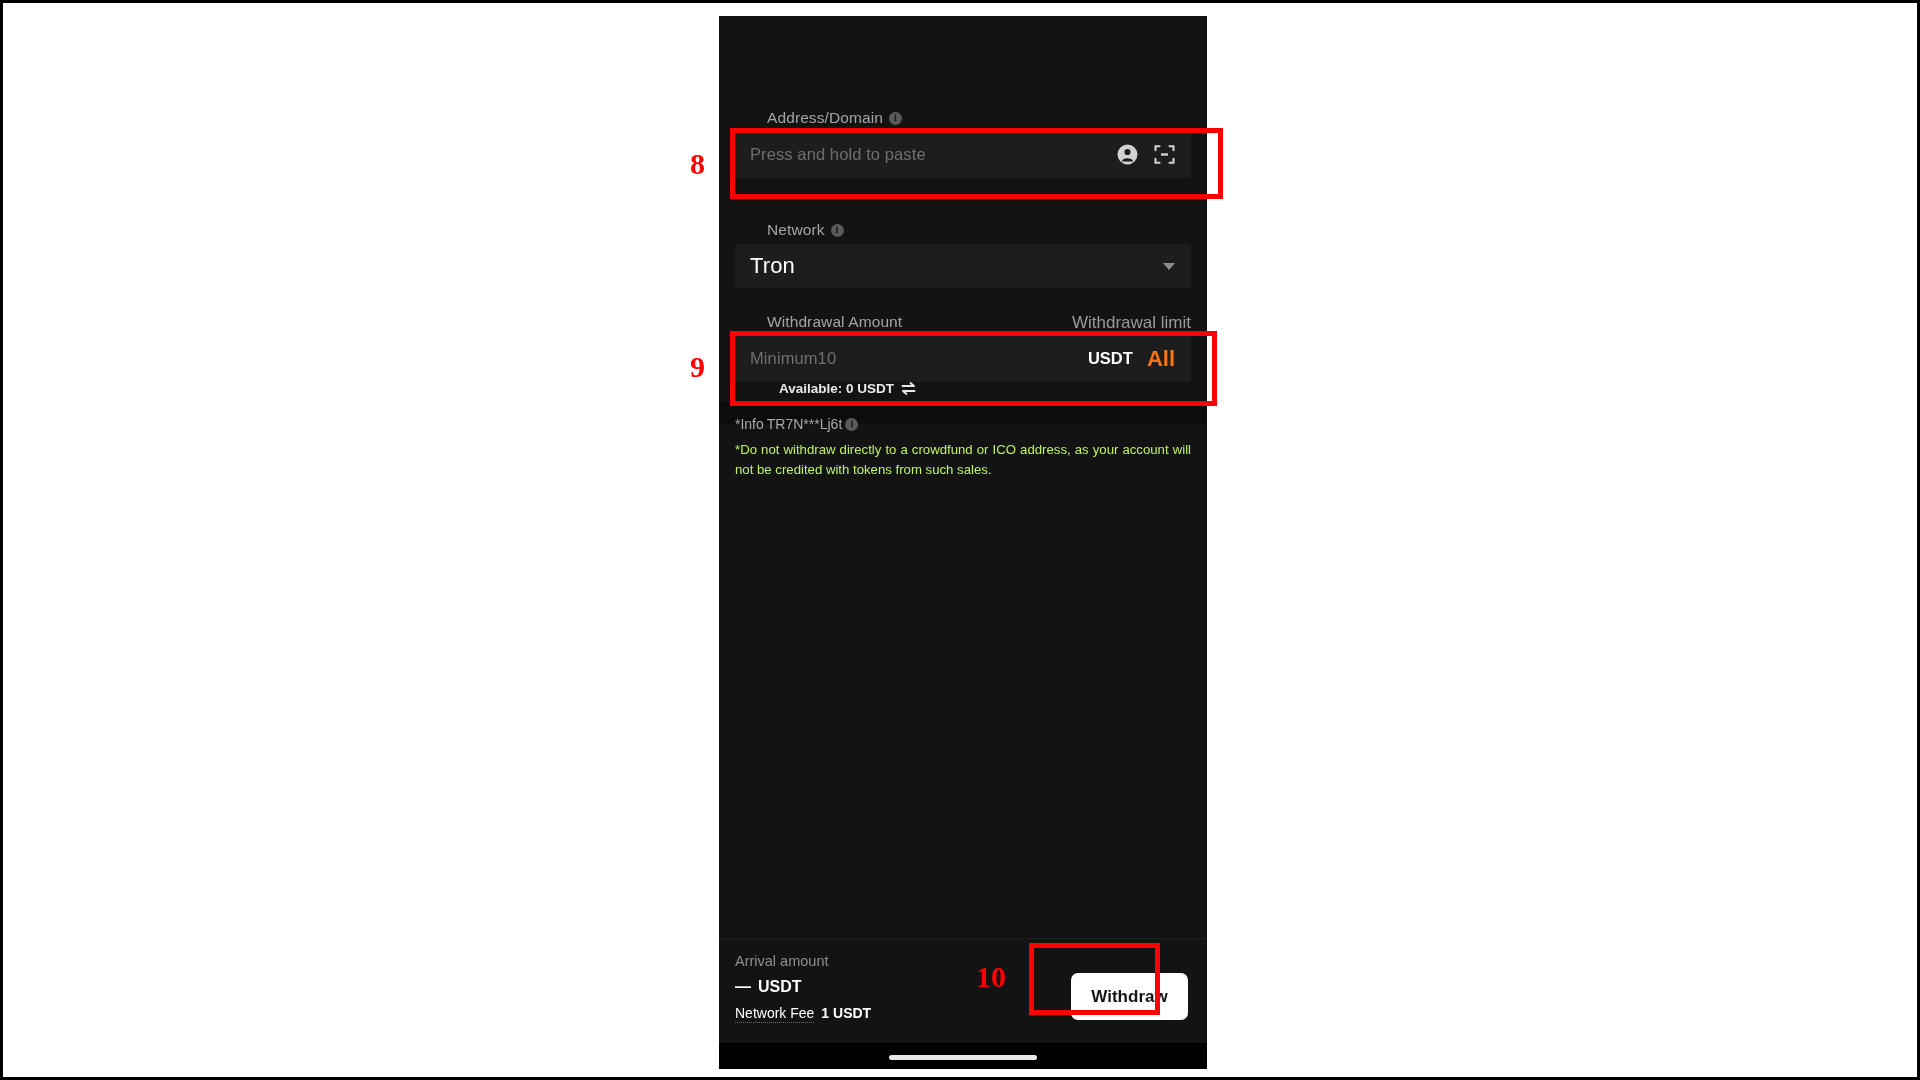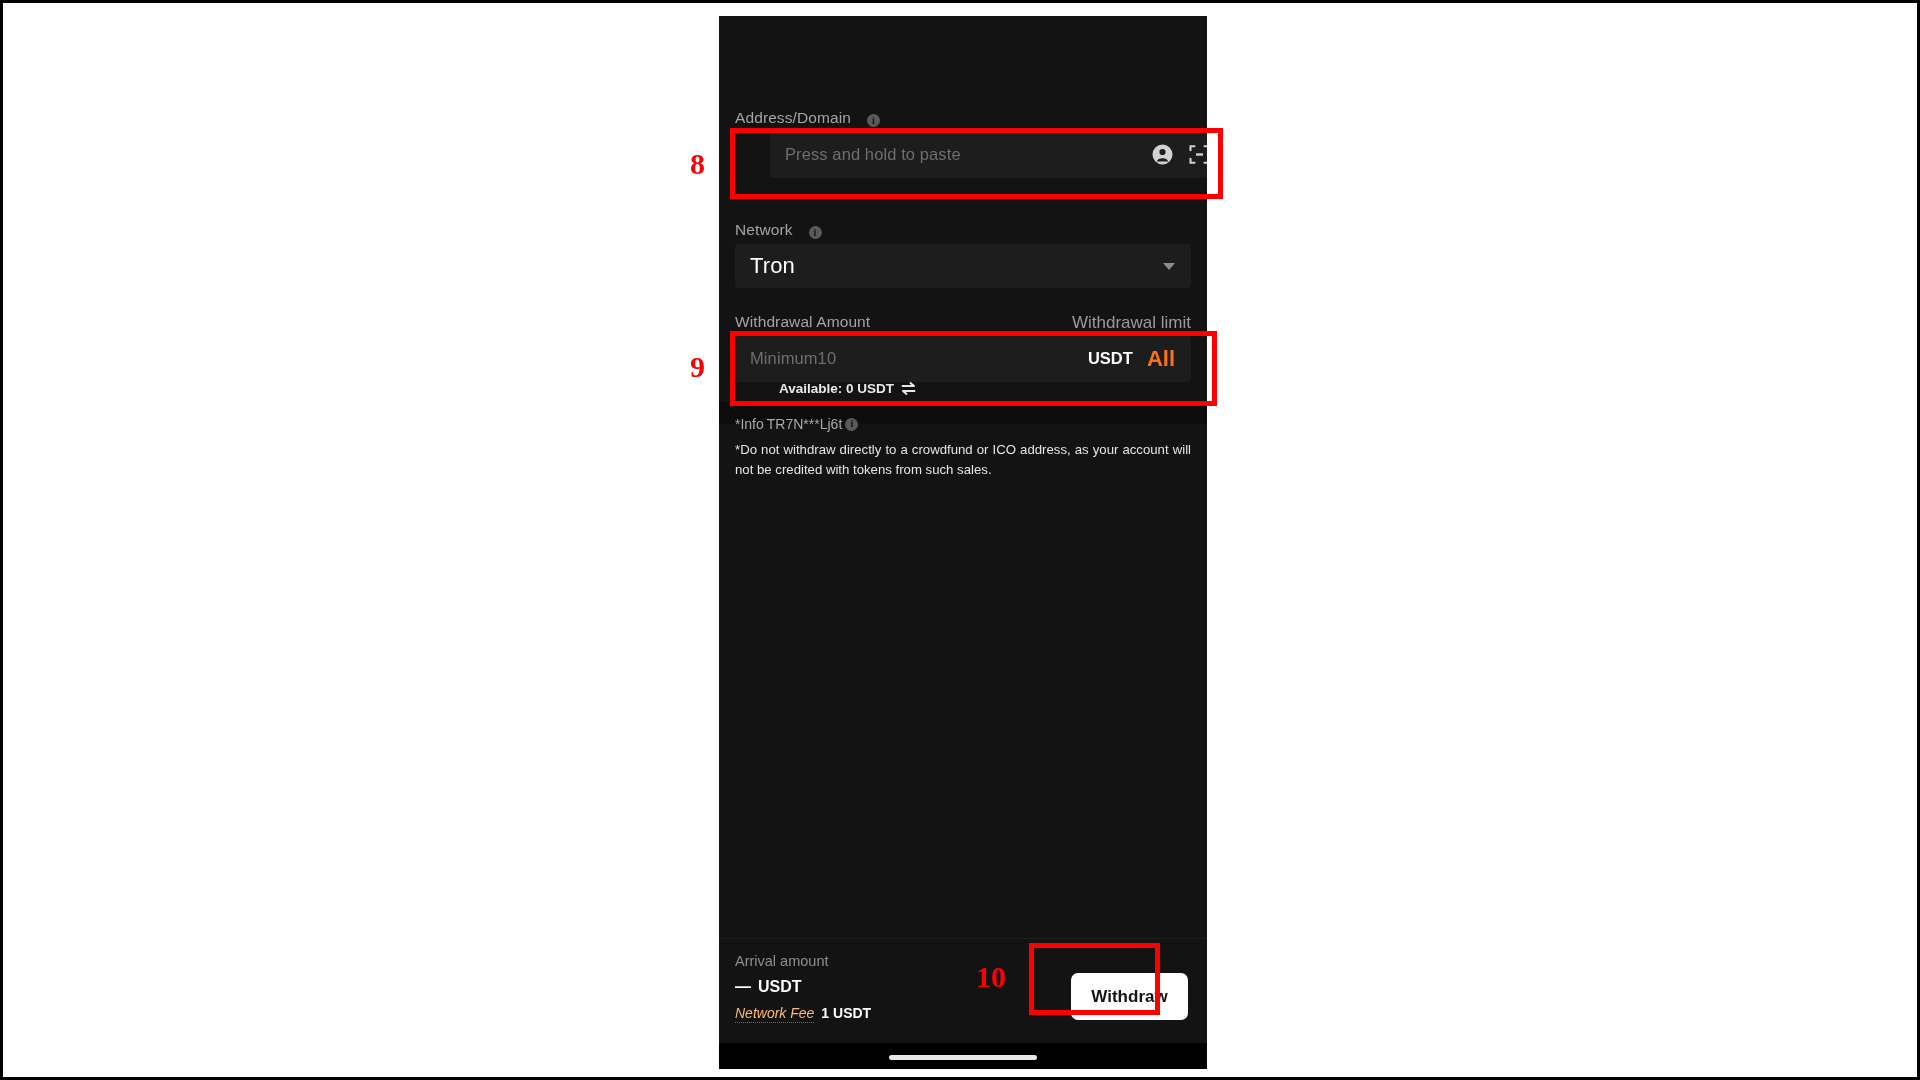--- a/index.html
+++ b/index.html
@@ -70,22 +70,23 @@
     cursor: pointer;
   }
 
   
   .fld-label {
     position: absolute;
     color: #a4a4a4;
     font-size: 15.5px;
     letter-spacing: 0.1px;
     display: flex;
-    align-items: flex-end;
-    gap: 16px;
+    align-items: center;
+    gap: 6px;
+    margin-left: 32px;
   }
   .info-dot {
     display: inline-flex;
     width: 13px; height: 13px;
     border-radius: 50%;
     background: #5a5a5a;
     color: #131313;
     font-size: 10px;
     font-weight: bold;
     align-items: center;
@@ -178,21 +179,21 @@
     color: #a9a9a9;
     font-size: 14px;
     display: flex;
     align-items: center;
     gap: 3px;
   }
   .info-note {
     position: absolute;
     left: 16px;
     right: 16px;
-    color: #e5e5e5;
+    color: #bef264;
     font-size: 13.2px;
     line-height: 1.55;
     text-align: justify;
   }
 
   
   .footer {
     position: absolute;
     left: 0;
     bottom: 0;
@@ -219,24 +220,23 @@
   }
   .fee-row {
     position: absolute;
     left: 16px; top: 66px;
     display: flex;
     align-items: baseline;
     gap: 7px;
     font-size: 14px;
   }
   .fee-lbl {
-    color: #fdba74;
+    color: #ffffff;
     border-bottom: 1px dotted #6a6a6a;
     padding-bottom: 1px;
-    font-style: italic;
   }
   .fee-val {
     color: #ffffff;
     font-weight: bold;
   }
   .wd-btn {
     position: absolute;
     right: 19px;
     top: 34px;
     width: 117px;
@@ -290,21 +290,21 @@
 
 <div id="canvas">
 
   <div id="phone">
 
 
     <div class="fld-label" style="left:16px; top:93px;">
       <span>Address/Domain</span>
       <span class="info-dot">i</span>
     </div>
-    <div class="inp-box" style="left:16px; top:115px; width:456px; height:47px;margin-left:35px;">
+    <div class="inp-box" style="left:16px; top:115px; width:456px; height:47px;">
       <span class="inp-ph">Press and hold to paste</span>
       <span class="inp-icons">
         <span>
           <svg width="21" height="21" viewBox="0 0 21 21">
             <circle cx="10.5" cy="10.5" r="10" fill="#d2d2d2"></circle>
             <circle cx="10.5" cy="8" r="3.1" fill="#1d1d1d"></circle>
             <path d="M4.6 17.6 a6.2 5 0 0 1 11.8 0 z" fill="#1d1d1d"></path>
           </svg>
         </span>
         <span>

